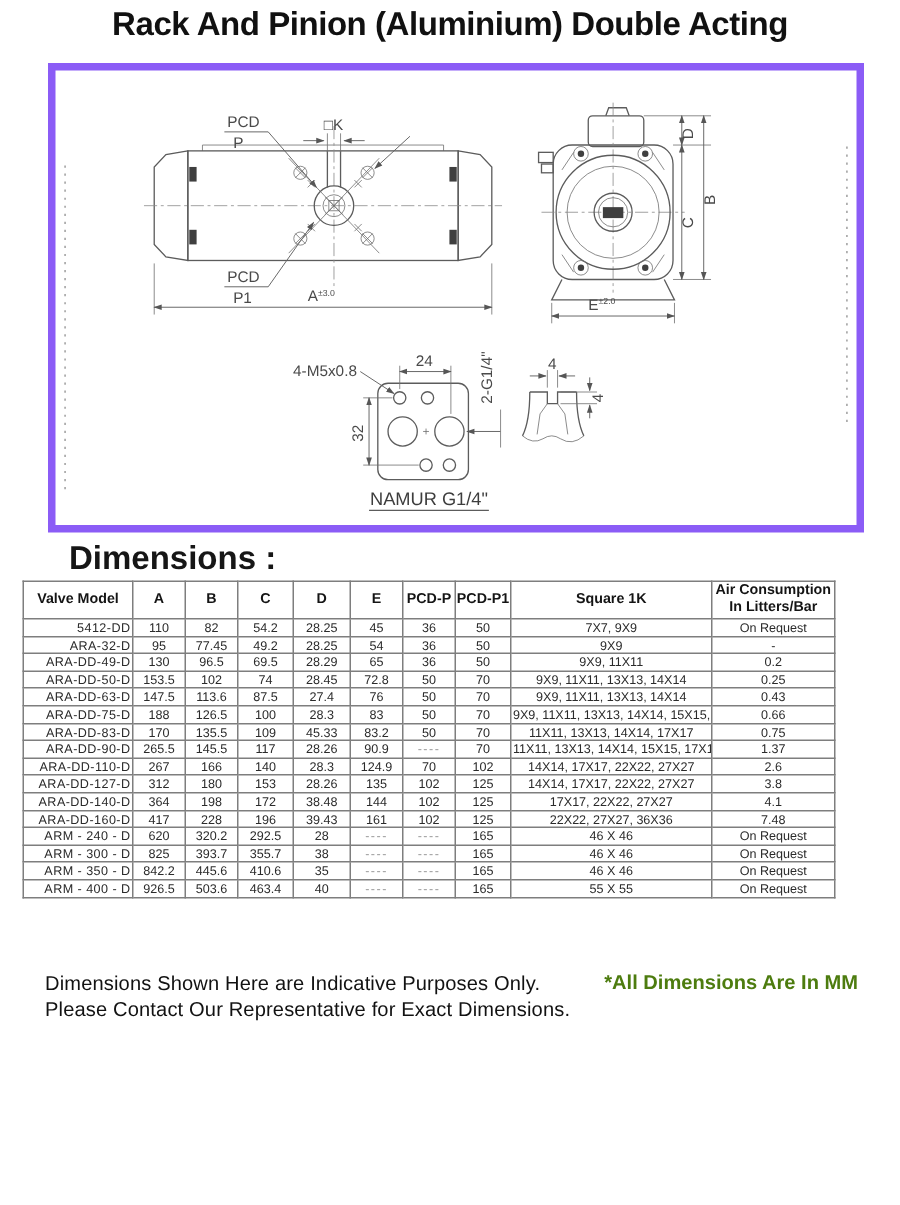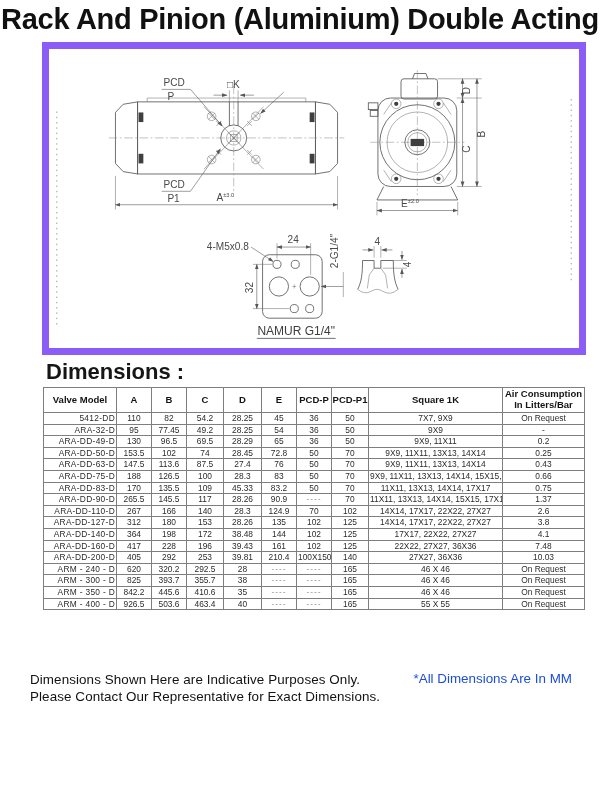--- a/index.html
+++ b/index.html
@@ -1,47 +1,47 @@
 <!DOCTYPE html>
 <html><head>
 <meta charset="utf-8">
 <style>
   * { margin:0; padding:0; box-sizing:border-box; }
   body { background:#fff; font-family:"Liberation Sans", sans-serif; }
   #page { position:relative; width:600px; height:803px; background:#ffffff; overflow:hidden; }
 
   .title { position:absolute; top:3px; left:0; width:600px; text-align:center;
-           font-size:29px; font-weight:700; letter-spacing:-0.3px; color:#111; }
-
-  .drawing-box { position:absolute; left:42px; top:42px; width:544px; height:313px;
-                 border:7px solid #8b5cf6; background:#fff; }
+           font-size:22px; font-weight:700; letter-spacing:-0.3px; color:#111; }
+
+  .drawing-box { position:absolute; left:32px; top:42px; width:544px; height:313px;
+                 border:5px solid #8b5cf6; background:#fff; }
   .drawing-box svg { display:block; width:100%; height:100%; }
 
   svg text { font-family:"Liberation Sans", sans-serif; fill:#4a4a4a; }
   .ln   { fill:none; stroke:#5c5c5c; stroke-width:0.9; }
   .thin { fill:none; stroke:#6f6f6f; stroke-width:0.55; }
   .dim  { fill:none; stroke:#616161; stroke-width:0.65; }
   .cl   { fill:none; stroke:#8a8a8a; stroke-width:0.55; stroke-dasharray:9 2.5 2 2.5; }
   .dots { fill:none; stroke:#9a9a9a; stroke-width:1; stroke-dasharray:1.5 4; }
   .dark { fill:#3f3f3f; stroke:none; }
   .dlab { font-size:10.5px; }
   .sup  { font-size:6px; }
 
   .dims-heading { position:absolute; left:12px; top:359px; font-size:22px; font-weight:700; color:#161616;margin-left:34px; }
 
-  table.dims { position:absolute; left:43px; top:387px; width:541px; border-collapse:collapse;
+  table.dims { position:absolute; left:15px; top:387px; width:541px; border-collapse:collapse;
                table-layout:fixed; }
   table.dims th, table.dims td { border:1px solid #7e7e7e; text-align:center; vertical-align:middle;
                color:#2b2b2b; overflow:hidden; white-space:nowrap; }
   table.dims th { font-size:9.5px; font-weight:700; height:25px; line-height:1.15; white-space:pre-line; color:#141414; }
   table.dims td { font-size:8.4px; height:11.6px; padding:0 1px; line-height:1; }
   table.dims td:first-child { letter-spacing:0.3px;text-align:right; }
   table.dims td.dash { color:#9a9a9a; letter-spacing:1px; }
 
-  .footer { position:absolute; left:30px; top:671px; width:542px; display:flex; align-items:flex-start;justify-content:flex-end; }
+  .footer { position:absolute; left:30px; top:647px; width:542px; display:flex; align-items:flex-start;justify-content:flex-end; }
   .note-left { font-size:13.4px; color:#121212; line-height:1.28; letter-spacing:0.1px; }
   .note-red { margin-left:auto; font-size:13.4px; white-space:nowrap; }
 </style>
 </head>
 <body>
 
 <div id="page">
 
   <h1 class="title">Rack And Pinion (Aluminium) Double Acting</h1>
 
@@ -415,32 +415,20 @@
           <td>228</td>
           <td>196</td>
           <td>39.43</td>
           <td>161</td>
           <td>102</td>
           <td>125</td>
           <td>22X22, 27X27, 36X36</td>
           <td>7.48</td>
         </tr>
         <tr>
-          <td>ARA-DD-200-D</td>
-          <td>405</td>
-          <td>292</td>
-          <td>253</td>
-          <td>39.81</td>
-          <td>210.4</td>
-          <td>100X150</td>
-          <td>140</td>
-          <td>27X27, 36X36</td>
-          <td>10.03</td>
-        </tr>
-        <tr>
           <td>ARM - 240 - D</td>
           <td>620</td>
           <td>320.2</td>
           <td>292.5</td>
           <td>28</td>
           <td class="dash">----</td>
           <td class="dash">----</td>
           <td>165</td>
           <td>46 X 46</td>
           <td>On Request</td>
@@ -482,16 +470,16 @@
           <td>On Request</td>
         </tr>
       </tbody>
   </table>
 
   <div class="footer">
     <div class="note-left">
       <div>Dimensions Shown Here are Indicative Purposes Only.</div>
       <div>Please Contact Our Representative for Exact Dimensions.</div>
     </div>
-    <div class="note-red" style="color: #1d4ed8;">*All Dimensions Are In MM</div>
+    <div class="note-red" style="color: #4d7c0f; font-weight: bold;">*All Dimensions Are In MM</div>
   </div>
 
 </div>
 
 </body></html>

